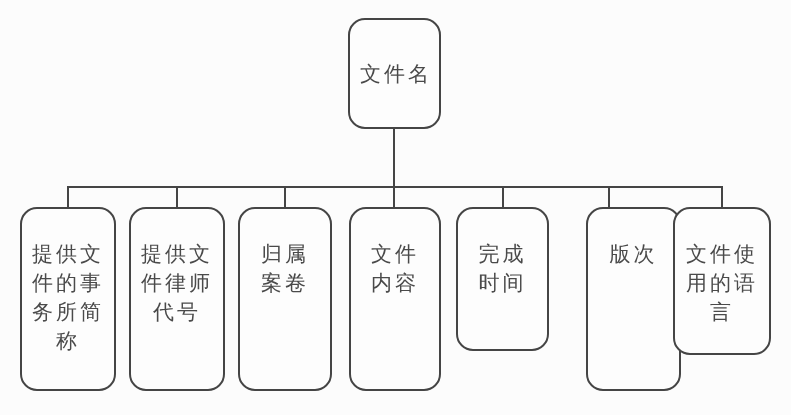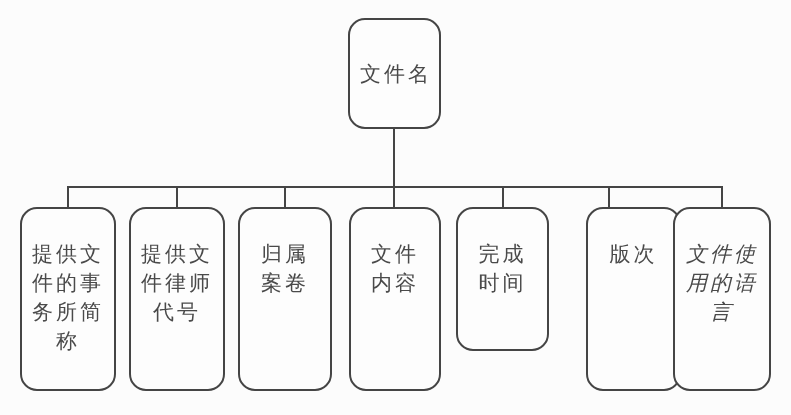--- a/index.html
+++ b/index.html
@@ -74,17 +74,17 @@
 内容</div>
 
   <div class="node child" style="left:238px; top:207px; width:94px; height:184px;">归属
 案卷</div>
 
   <div class="node child" style="left:456px; top:207px; width:93px; height:144px;">完成
 时间</div>
 
   <div class="node child" style="left:562px; top:207px; width:95px; height:184px;margin-left:24px;">版次</div>
 
-  <div class="node child" style="left:673px; top:207px; width:98px; height:184px;font-style:italic;">文件使
+  <div class="node child" style="left:673px; top:207px; width:98px; height:148px;">文件使
 用的语
 言</div>
 
 </div>
 
 </body></html>

